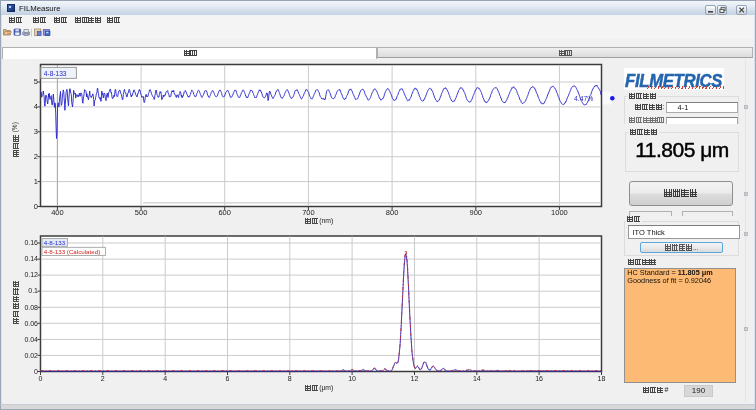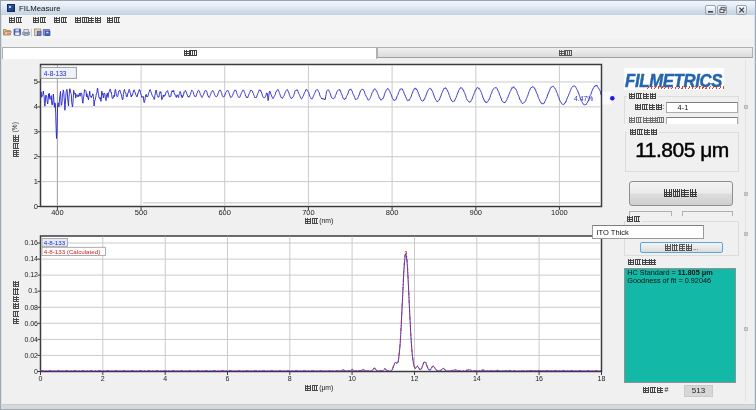--- a/index.html
+++ b/index.html
@@ -320,44 +320,44 @@
   </div>
 <div class="ab" style="left:629px;top:210.5px;width:43px;height:5px;background:#f0f0f0;border:1px solid #b0b0b0;border-bottom:none"></div>
 <div class="ab" style="left:682px;top:210.5px;width:50.5px;height:5px;background:#f0f0f0;border:1px solid #b0b0b0;border-bottom:none"></div>
 <div class="ab" style="left:623.7px;top:220.5px;width:115.3px;height:35px;border:1px solid #dcdcdc"></div>
 <div class="ab" style="left:625.5px;top:216px;background:#f0f0f0;padding:0 1.5px">
     <span class="hz" style="--s:6.4px;--gp:0.7px;color:#1c1c1c;">
       <i></i>
       <i></i>
     </span>
   </div>
-<div class="ab" style="left:592px;top:225px;width:111.5px;height:14px;background:#fff;border:1px solid #9a9a9a;border-top-color:#7f7f7f;font-size:7.5px;line-height:7.5px;color:#111;padding:3px 0 0 3.5px">ITO Thick</div>
+<div class="ab" style="left:628px;top:225px;width:111.5px;height:14px;background:#fff;border:1px solid #9a9a9a;border-top-color:#7f7f7f;font-size:7.5px;line-height:7.5px;color:#111;padding:3px 0 0 3.5px">ITO Thick</div>
 <div class="ab" style="left:640px;top:241.8px;width:83px;height:11.2px;background:linear-gradient(#f5f5f5,#e8e8e8 55%,#dadada);border:1px solid #5aa7dd;border-radius:2px;display:flex;align-items:center;justify-content:center;gap:0.5px">
     <span class="hz" style="--s:6.4px;--gp:0.7px;color:#333;">
       <i></i>
       <i></i>
       <i></i>
       <i></i>
     </span>
     <span style="font-size:6.4px;line-height:3px;color:#333">...</span>
   </div>
 <div class="ab" style="left:628px;top:258.5px">
     <span class="hz" style="--s:6.4px;--gp:0.7px;color:#1c1c1c;">
       <i></i>
       <i></i>
       <i></i>
       <i></i>
     </span>
   </div>
-<div class="ab" style="left:624.3px;top:267.5px;width:112.2px;height:115px;background:#14b8a6;border:1px solid #919191;font-size:7.3px;color:#111;padding:0.5px 0 0 2px;line-height:8.0px">HC Standard = <b>11.805 μm</b><br>Goodness of fit = 0.92046</div>
+<div class="ab" style="left:624.3px;top:267.5px;width:112.2px;height:115px;background:#fdba74;border:1px solid #919191;font-size:7.3px;color:#111;padding:0.5px 0 0 2px;line-height:8.0px">HC Standard = <b>11.805 μm</b><br>Goodness of fit = 0.92046</div>
 <div class="ab fx" style="left:642.5px;top:386.5px;gap:1.5px">
     <span class="hz" style="--s:6.4px;--gp:0.7px;color:#1c1c1c;">
       <i></i>
       <i></i>
       <i></i>
     </span>
     <span style="font-size:7px;line-height:6px;color:#1c1c1c">#</span>
   </div>
-<div class="ab" style="left:684px;top:384.5px;width:29px;height:12px;background:#d7d7d7;border:1px solid #cacaca;font-size:8px;line-height:8px;color:#222;text-align:center;padding-top:1.5px">513</div>
+<div class="ab" style="left:684px;top:384.5px;width:29px;height:12px;background:#d7d7d7;border:1px solid #cacaca;font-size:8px;line-height:8px;color:#222;text-align:center;padding-top:1.5px">190</div>
 <div class="ab" style="left:745px;top:60px;width:1px;height:342px;background:#e3e3e3"></div>
 <div class="ab" style="left:743.5px;top:104.5px;width:4px;height:4px;background:#ccd0d6;border:0.5px solid #b8bcc2"></div>
 <div class="ab" style="left:743.5px;top:191.5px;width:4px;height:4px;background:#ccd0d6;border:0.5px solid #b8bcc2"></div>
 <div class="ab" style="left:743.5px;top:231.5px;width:4px;height:4px;background:#ccd0d6;border:0.5px solid #b8bcc2"></div>
 <div class="ab" style="left:743.5px;top:326.5px;width:4px;height:4px;background:#ccd0d6;border:0.5px solid #b8bcc2"></div>
 </body></html>

